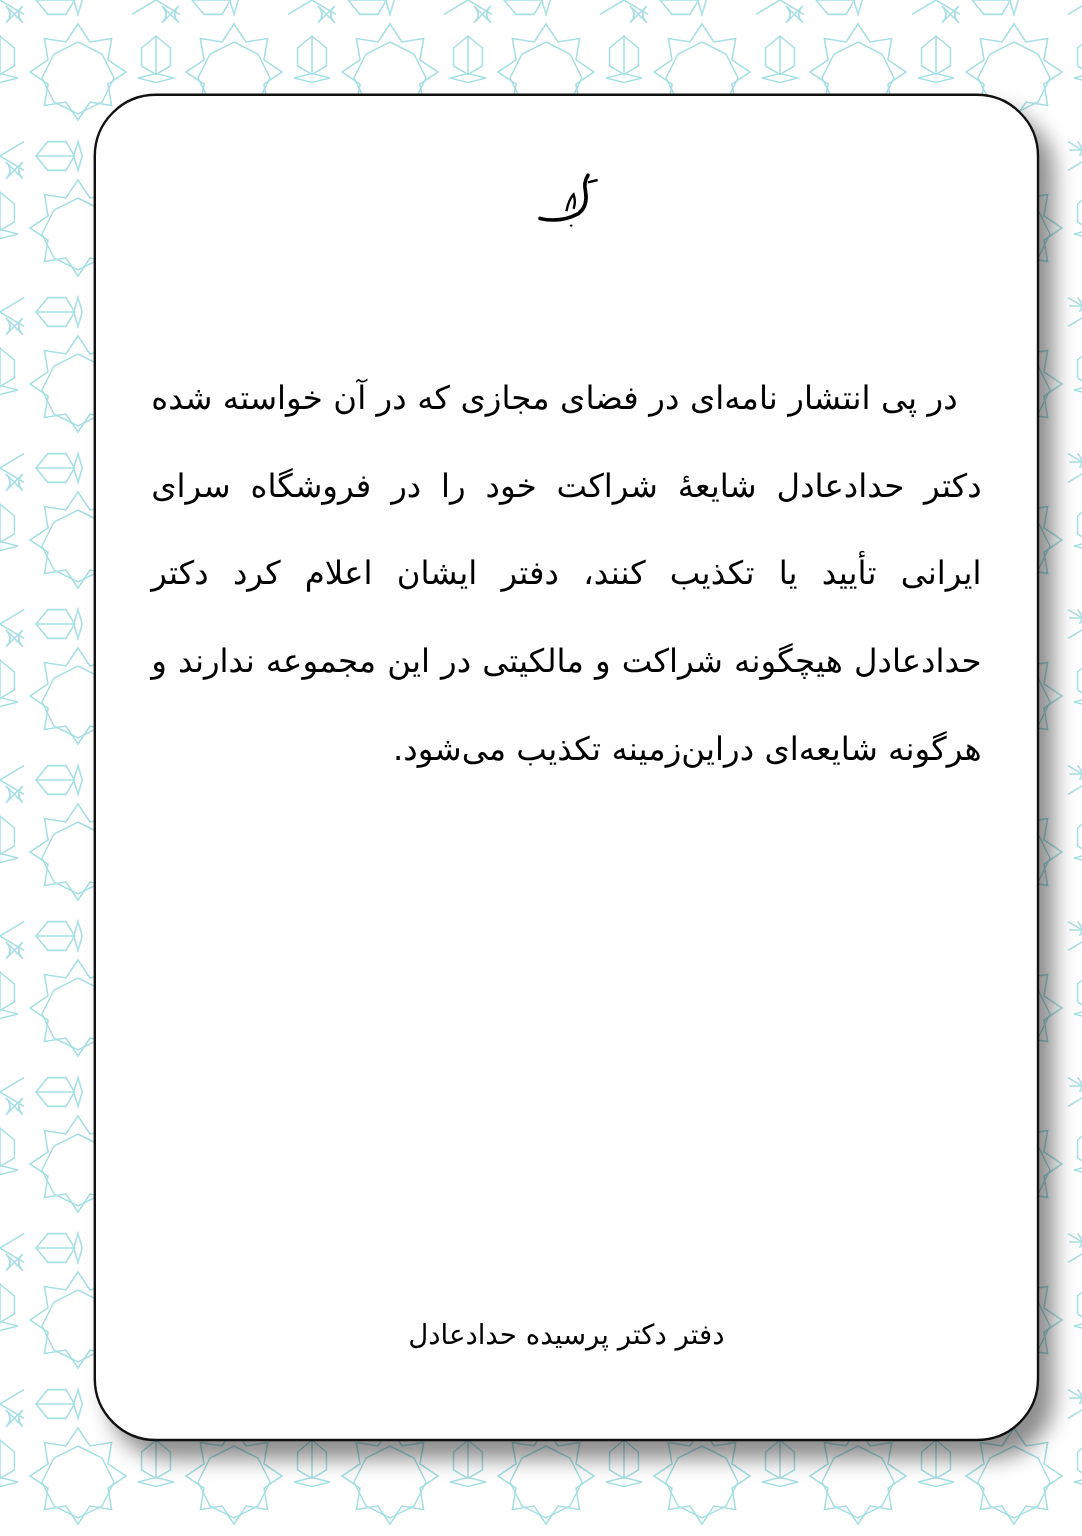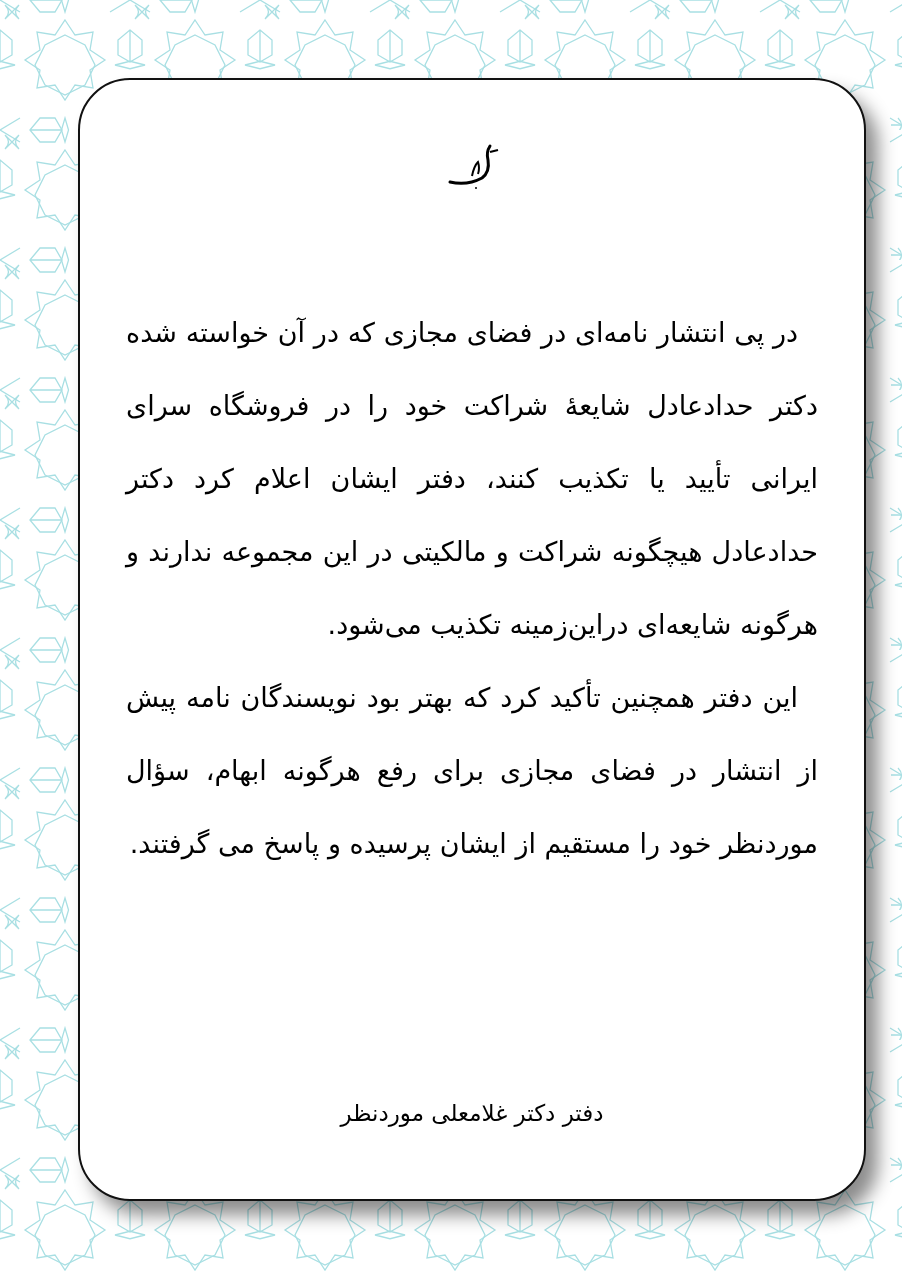--- a/index.html
+++ b/index.html
@@ -66,17 +66,16 @@
     <svg width="60" height="50" viewBox="0 0 60 50">
       <path d="M8,40 Q25,44 40,36 Q48,30 46,18 Q44,10 48,4" stroke="#000" stroke-width="3" fill="none" stroke-linecap="round"></path>
       <path d="M30,34 Q32,24 36,20 Q38,26 36,32" stroke="#000" stroke-width="2" fill="none"></path>
       <path d="M48,10 L56,8" stroke="#000" stroke-width="2"></path>
       <circle cx="34" cy="46" r="1" fill="#000"></circle>
     </svg>
   </div>
 
   <div class="body-text">
     <p class="para indent">در پی انتشار نامه‌ای در فضای مجازی که در آن خواسته شده دکتر حدادعادل شایعهٔ شراکت خود را در فروشگاه سرای ایرانی تأیید یا تکذیب کنند، دفتر ایشان اعلام کرد دکتر حدادعادل هیچگونه شراکت و مالکیتی در این مجموعه ندارند و هرگونه شایعه‌ای دراین‌زمینه تکذیب می‌شود.</p>
-    <p class="para indent">این دفتر همچنین تأکید کرد که بهتر بود نویسندگان نامه پیش از انتشار در فضای مجازی برای رفع هرگونه ابهام، سؤال موردنظر خود را مستقیم از ایشان پرسیده و پاسخ می گرفتند.</p>
   </div>
 
-  <div class="signature">دفتر دکتر غلامعلی موردنظر</div>
+  <div class="signature">دفتر دکتر پرسیده حدادعادل</div>
 </div>
 
 </body></html>

